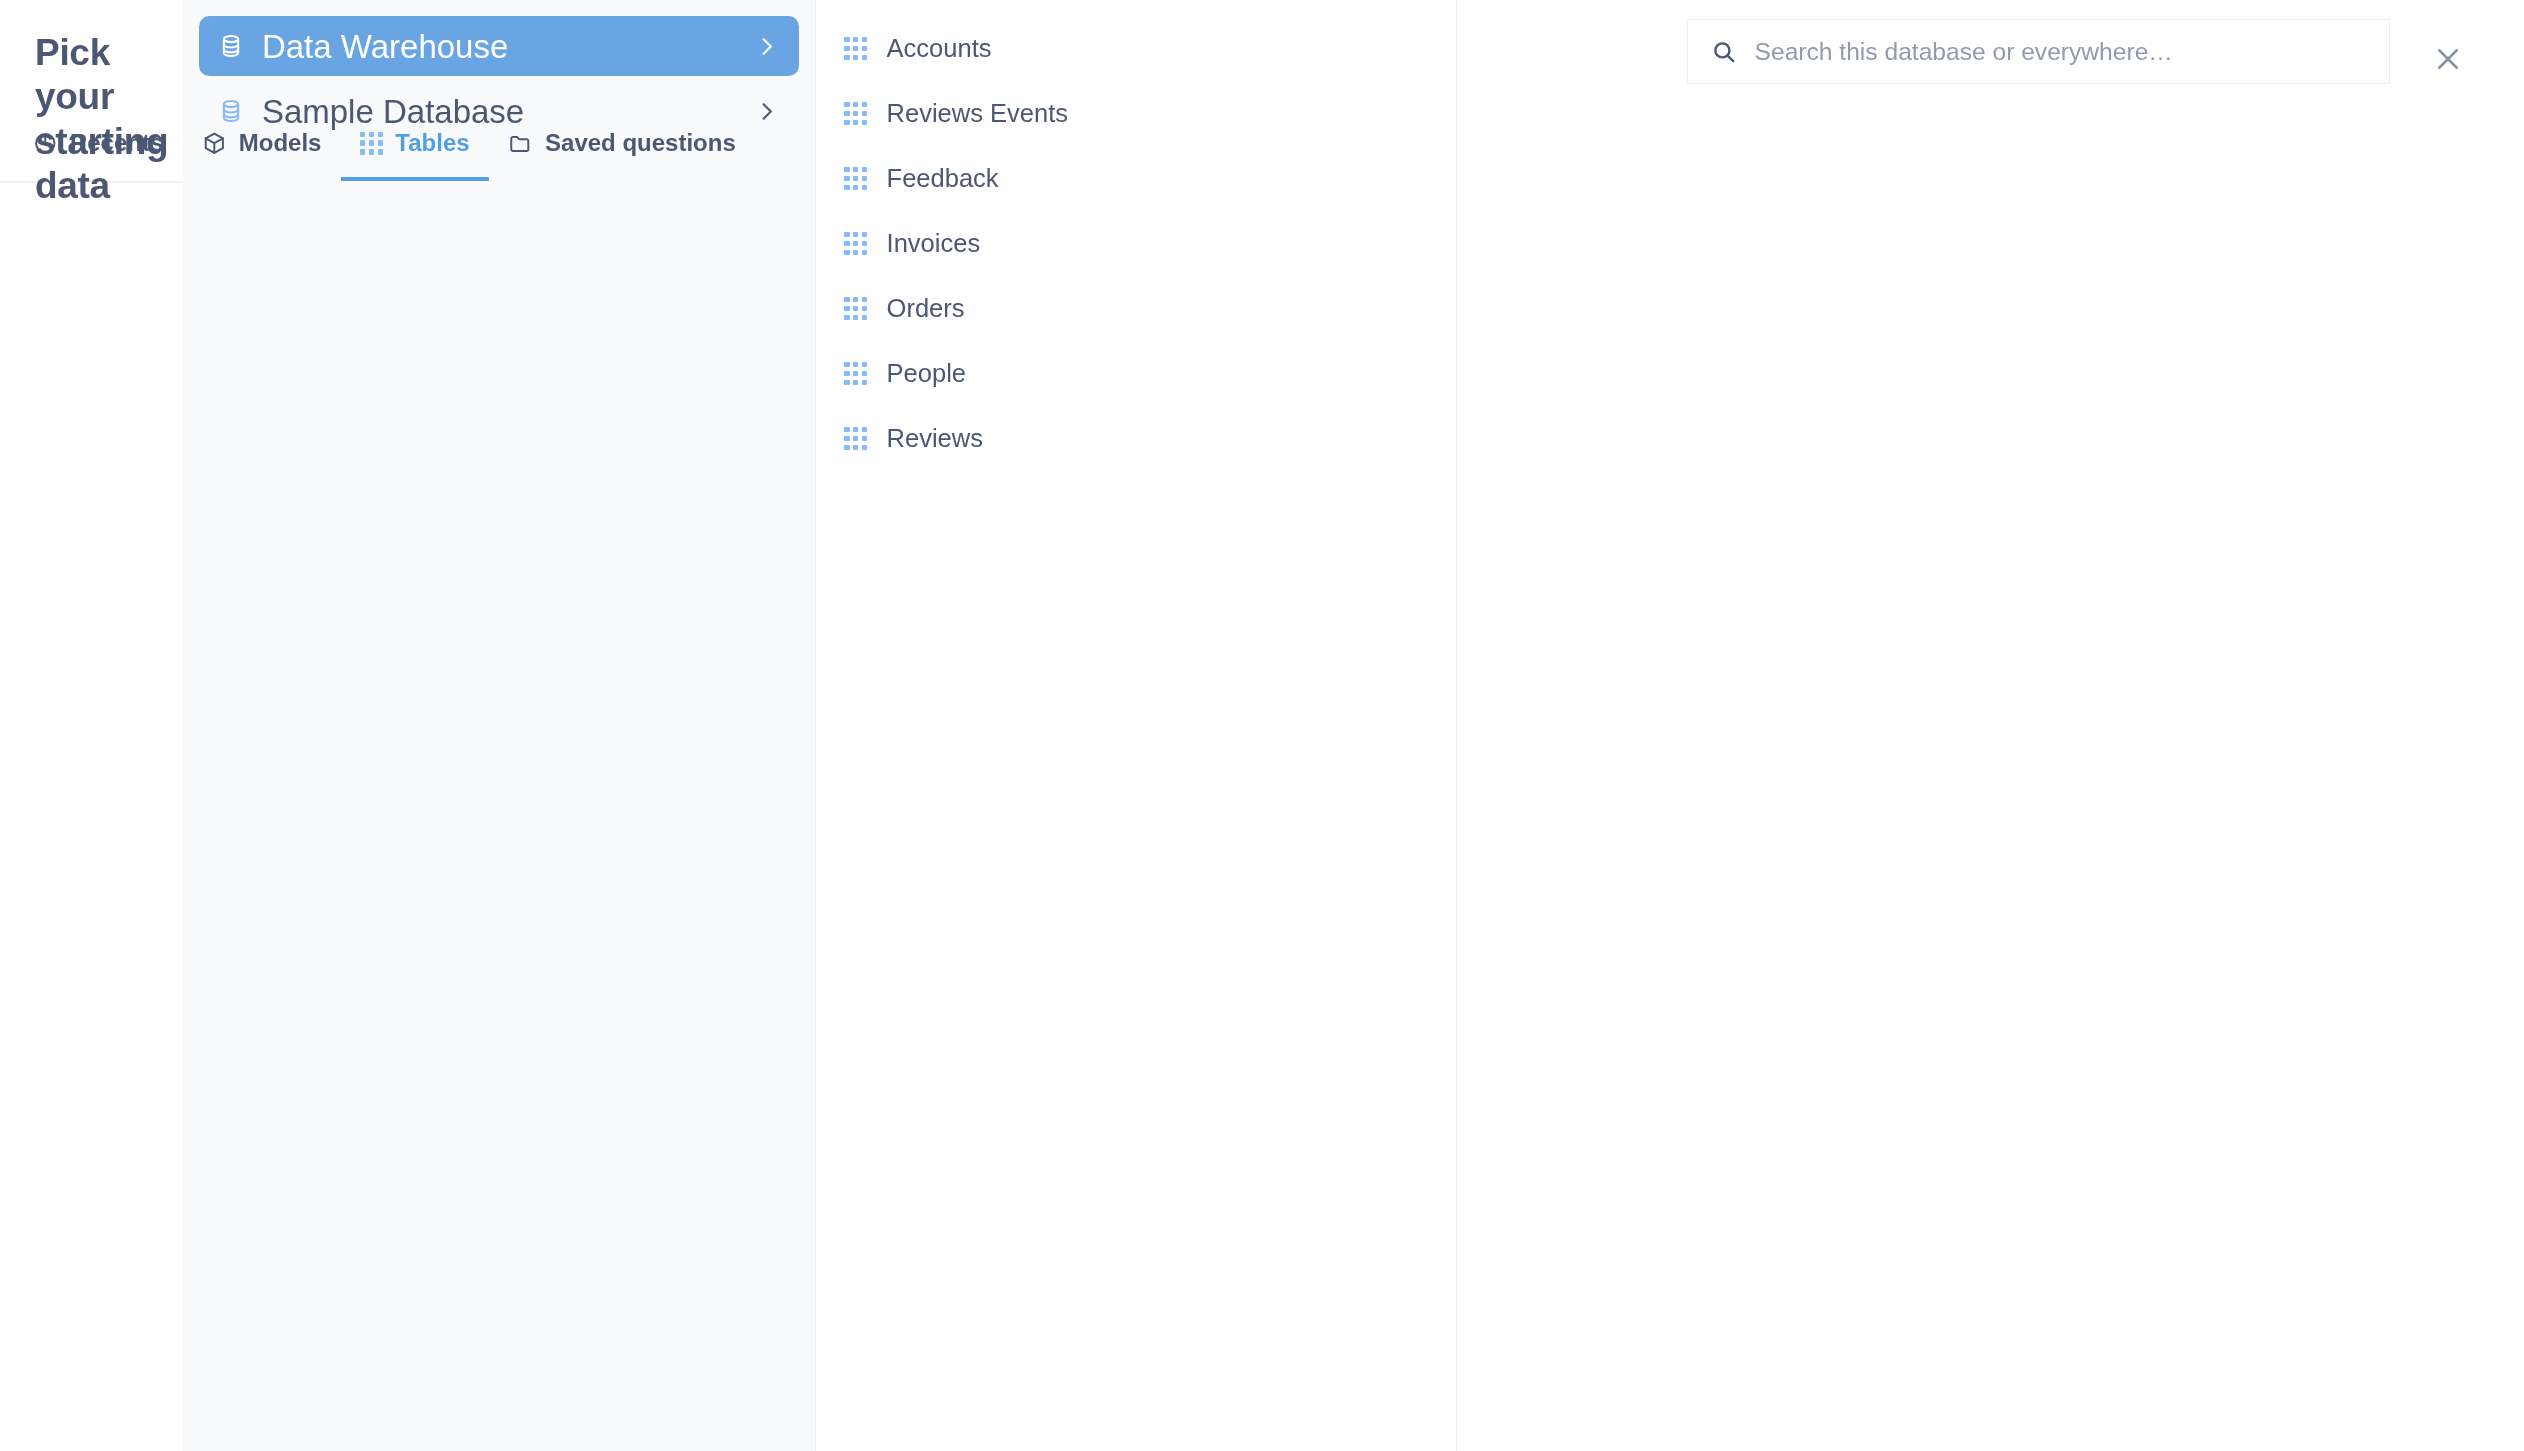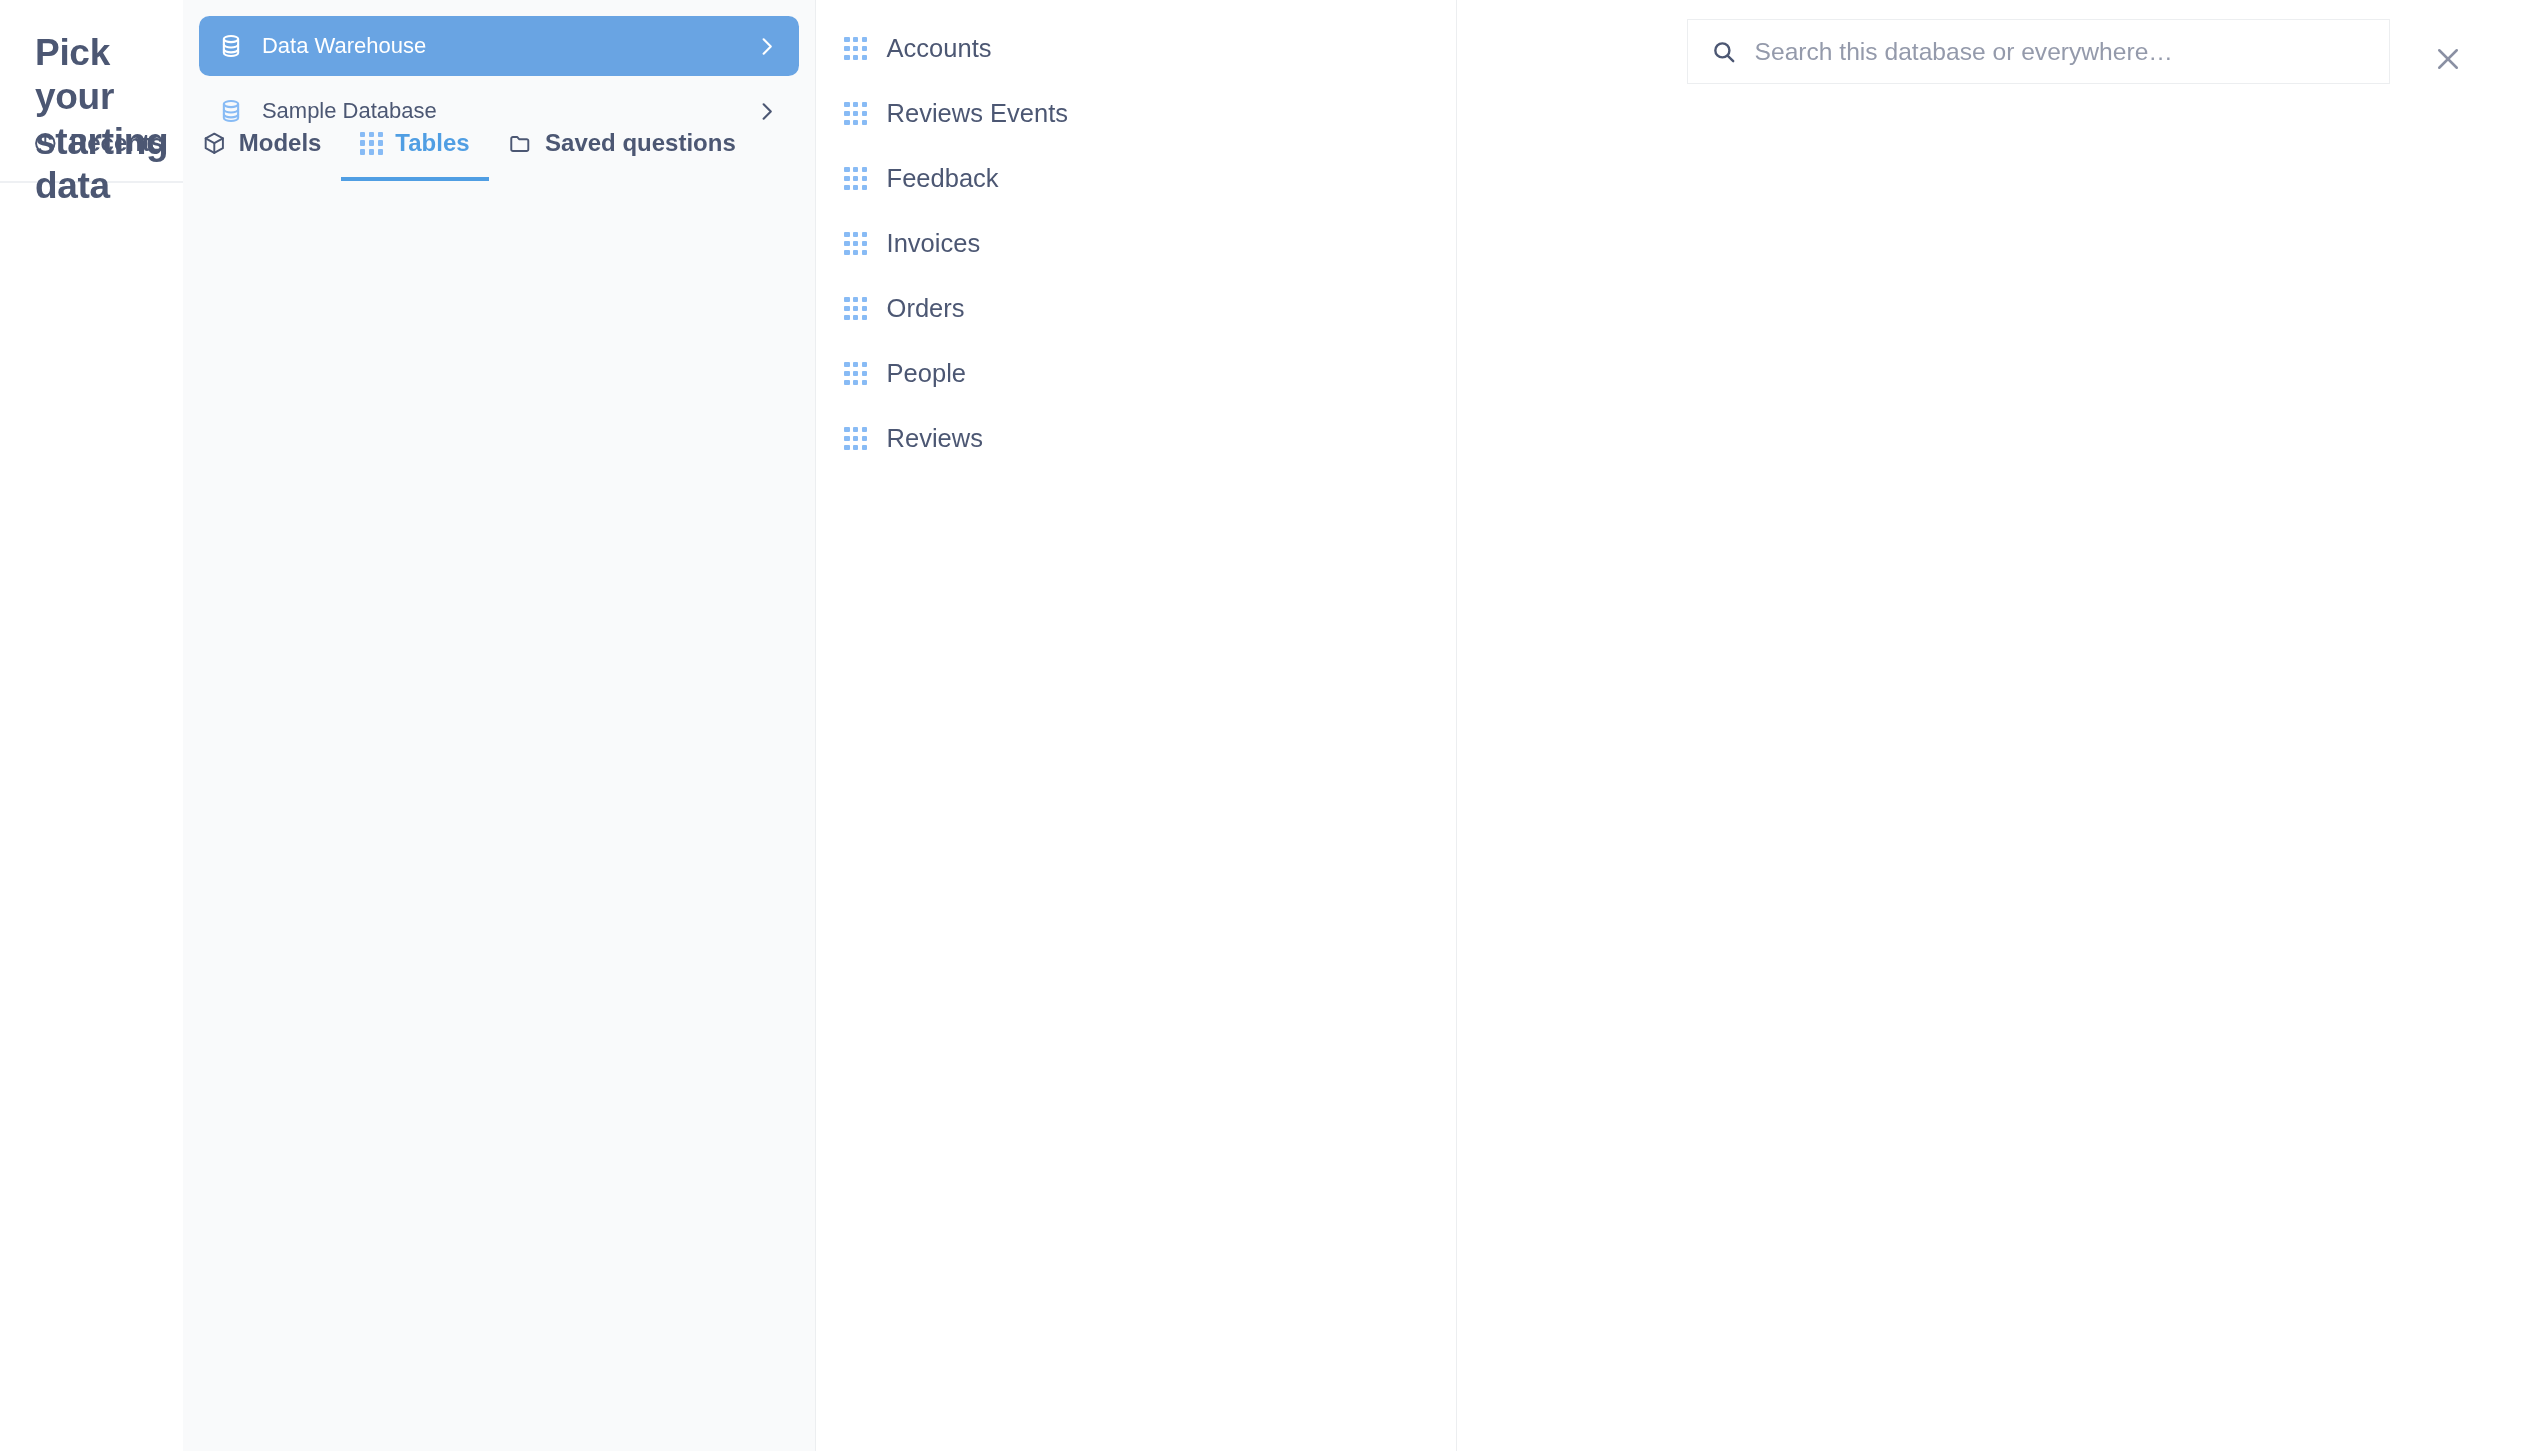--- a/index.html
+++ b/index.html
@@ -149,21 +149,21 @@
     display: flex;
     align-items: center;
     height: 60px;
     padding: 0 21px 0 19.3px;
     border-radius: 10.5px;
     cursor: pointer;
     color: #4c5773;
     margin-bottom: 5.3px;
   }
   .db-item .db-icon { width: 26px; height: 26px; flex: 0 0 26px; display: block; color: #88bbf5; margin-right: 17.6px; }
-  .db-item .db-label { font-size: 22px; line-height: 1; flex: 1 1 auto; }
+  .db-item .db-label { font-size: 33px; line-height: 1; flex: 1 1 auto; }
   .db-item .chevron { width: 23px; height: 23px; flex: 0 0 23px; display: block; color: #4c5773; }
 
   .db-item.selected { background: #69a4e3; color: #ffffff; }
   .db-item.selected .db-icon { color: #ffffff; }
   .db-item.selected .chevron { color: #ffffff; }
 
   
   .col-tables {
     width: 641px;
     flex: 0 0 641px;

